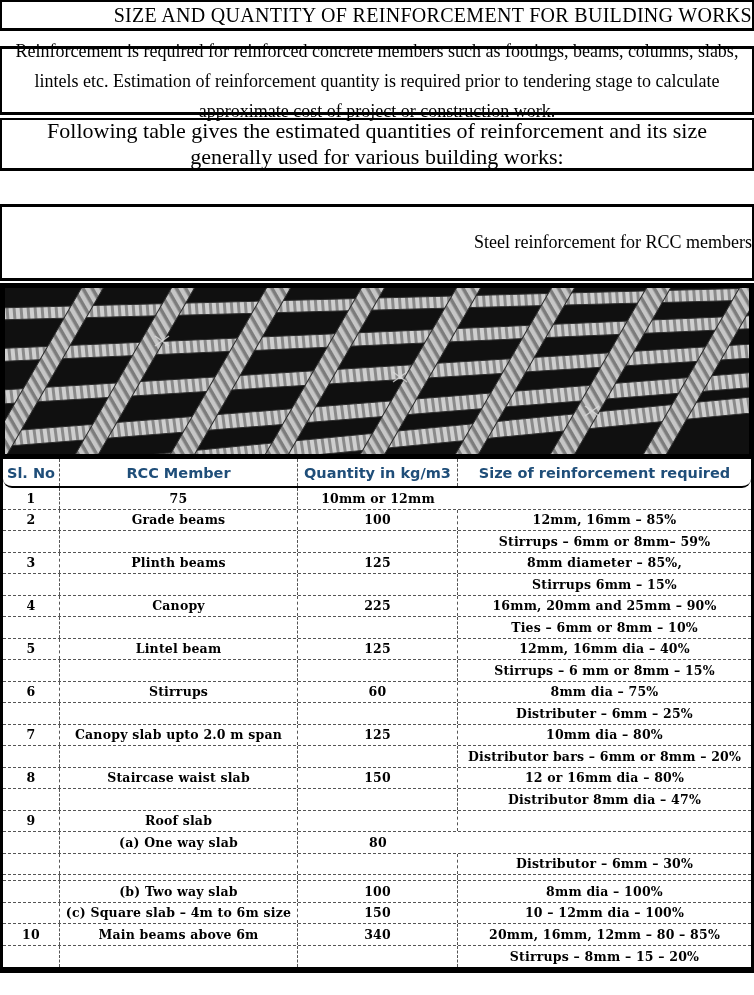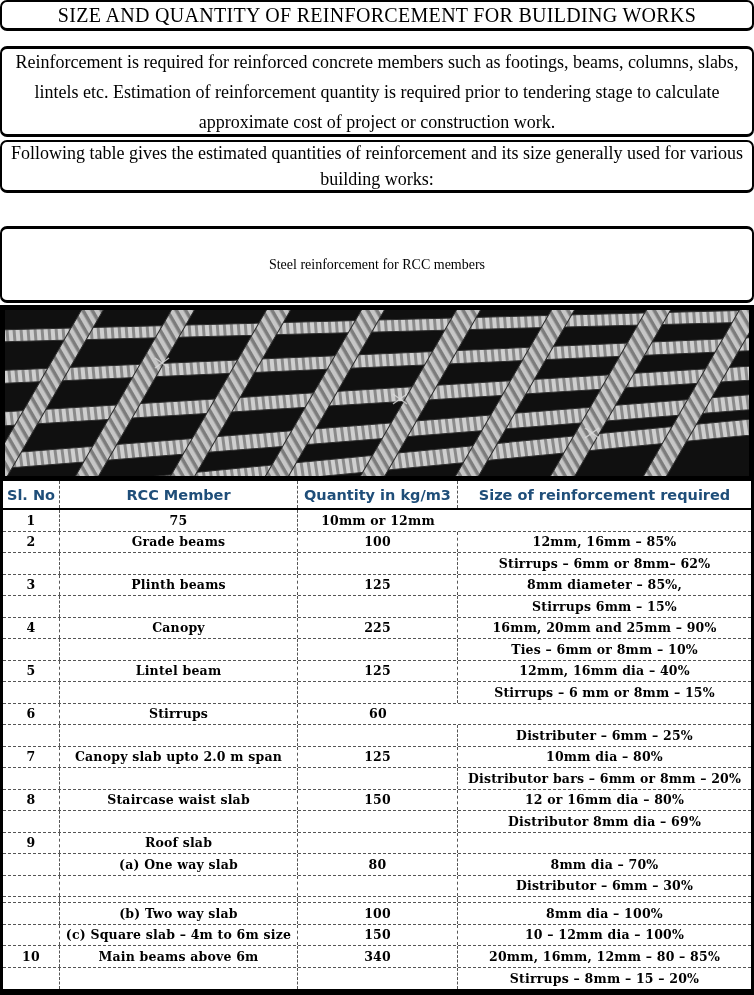--- a/index.html
+++ b/index.html
@@ -1,53 +1,53 @@
 <!DOCTYPE html>
 <html style="--hdr: #1f4e79;"><head>
 <meta charset="utf-8">
 <style>
   html,body { margin:0; padding:0; background:#ffffff; }
   .page {
     width:754px; height:995px; margin:0 auto; background:#fff;
     font-family:"Liberation Serif", serif; color:#000; overflow:hidden;
     box-sizing:border-box;
   }
-  .box { box-sizing:border-box; display:flex; align-items:center; justify-content:center; text-align:center;border-radius:7px; }
+  .box { box-sizing:border-box; display:flex; align-items:center; justify-content:flex-end; text-align:center; }
 
   .title-box {
     height:31px; border:2px solid #000; border-bottom-width:3px;
     font-size:20px; letter-spacing:0.3px;
   }
   .para-box {
-    margin-top:15px; height:91px;
+    margin-top:15px; height:69px;
     border:2px solid #000; border-top-width:3px; border-bottom-width:3px;
     font-size:18px; line-height:30px; padding:0 10px;
   }
   .note-box {
     margin-top:3px; height:53px;
     border:2px solid #000; border-bottom-width:3px;
-    font-size:18px; line-height:26px; padding:0 4px;
+    font-size:22px; line-height:26px; padding:0 4px;
   }
   .caption-box {
     margin-top:33px; height:77px;
     border:2px solid #000; border-top-width:3px; border-bottom-width:3px;
-    font-size:14px;
+    font-size:18px;
   }
   .photo-frame {
     box-sizing:border-box; margin-top:2px; height:176px;
     border:5px solid #000; background:#0d0d0d; overflow:hidden;
   }
   .photo-frame svg { display:block; }
 
   .tbl {
     box-sizing:border-box; height:514px;
     border-left:3px solid #000; border-right:3px solid #000; border-bottom:6px solid #000;
   }
   .hrow, .row { display:grid; grid-template-columns:57px 238px 160px 1fr; box-sizing:border-box; }
-  .hrow { height:29px; border-bottom:2.5px solid #000; }
+  .hrow { height:29px; border-bottom:2.5px solid #000;border-radius:9px; }
   .hcell {
     display:flex; align-items:center; justify-content:center;
     font-family:"DejaVu Sans", sans-serif; font-weight:bold; font-size:14.5px;
     color:var(--hdr, #1f4e79); border-right:1px dashed #555; overflow:hidden; white-space:nowrap;
   }
   .hcell:last-child { border-right:none; }
   .row { height:21.5px; border-bottom:1px dashed #555; }
   .row.spacer { height:6px; }
   .row:last-child { border-bottom:none; }
   .cell {
@@ -136,21 +136,21 @@
         <div class="row">
           <div class="cell">2</div>
           <div class="cell">Grade beams</div>
           <div class="cell">100</div>
           <div class="cell">12mm, 16mm – 85%</div>
         </div>
         <div class="row">
           <div class="cell"></div>
           <div class="cell"></div>
           <div class="cell"></div>
-          <div class="cell">Stirrups – 6mm or 8mm– 62%</div>
+          <div class="cell">Stirrups – 6mm or 8mm– 59%</div>
         </div>
         <div class="row">
           <div class="cell">3</div>
           <div class="cell">Plinth beams</div>
           <div class="cell">125</div>
           <div class="cell">8mm diameter – 85%,</div>
         </div>
         <div class="row">
           <div class="cell"></div>
           <div class="cell"></div>
@@ -178,20 +178,21 @@
         <div class="row">
           <div class="cell"></div>
           <div class="cell"></div>
           <div class="cell"></div>
           <div class="cell">Stirrups – 6 mm or 8mm – 15%</div>
         </div>
         <div class="row">
           <div class="cell">6</div>
           <div class="cell">Stirrups</div>
           <div class="cell">60</div>
+          <div class="cell">8mm dia – 75%</div>
         </div>
         <div class="row">
           <div class="cell"></div>
           <div class="cell"></div>
           <div class="cell"></div>
           <div class="cell">Distributer – 6mm – 25%</div>
         </div>
         <div class="row">
           <div class="cell">7</div>
           <div class="cell">Canopy slab upto 2.0 m span</div>
@@ -207,33 +208,32 @@
         <div class="row">
           <div class="cell">8</div>
           <div class="cell">Staircase waist slab</div>
           <div class="cell">150</div>
           <div class="cell">12 or 16mm dia – 80%</div>
         </div>
         <div class="row">
           <div class="cell"></div>
           <div class="cell"></div>
           <div class="cell"></div>
-          <div class="cell">Distributor 8mm dia – 69%</div>
+          <div class="cell">Distributor 8mm dia – 47%</div>
         </div>
         <div class="row">
           <div class="cell">9</div>
           <div class="cell">Roof slab</div>
           <div class="cell"></div>
           <div class="cell"></div>
         </div>
         <div class="row">
           <div class="cell"></div>
           <div class="cell">(a)  One way slab</div>
           <div class="cell">80</div>
-          <div class="cell">8mm dia – 70%</div>
         </div>
         <div class="row">
           <div class="cell"></div>
           <div class="cell"></div>
           <div class="cell"></div>
           <div class="cell">Distributor – 6mm – 30%</div>
         </div>
         <div class="row spacer">
           <div class="cell"></div>
           <div class="cell"></div>

